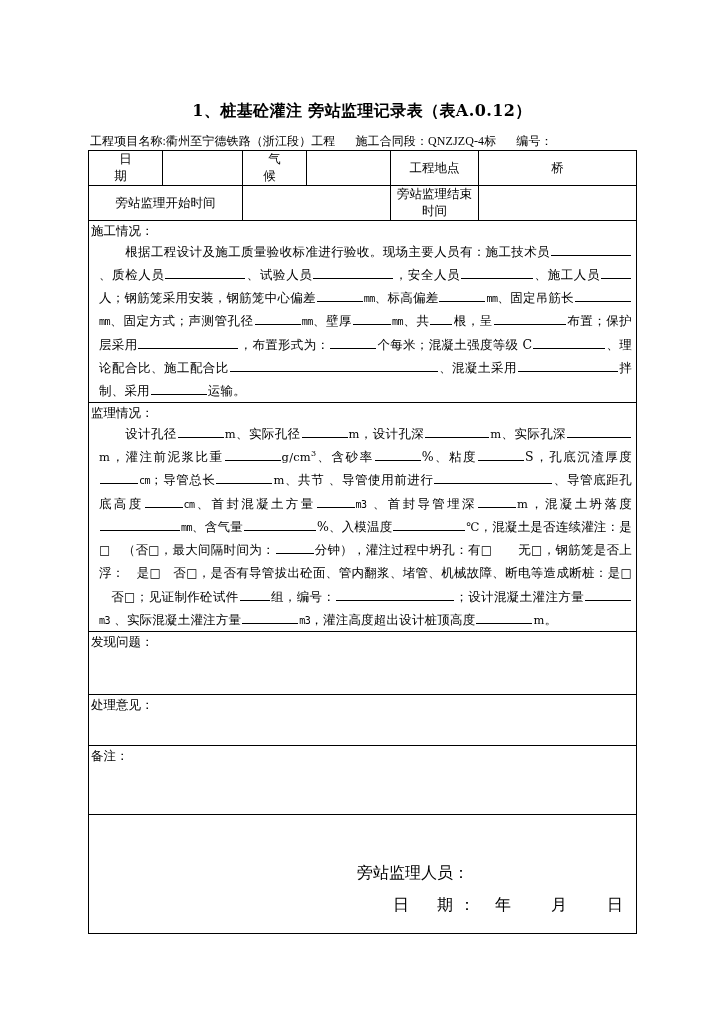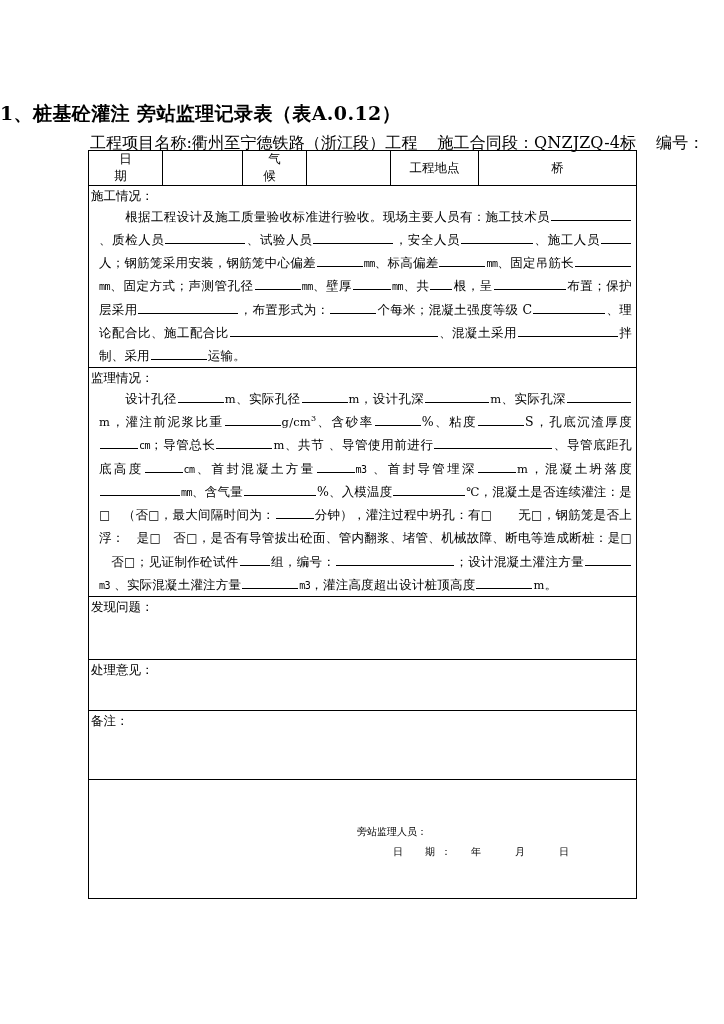--- a/index.html
+++ b/index.html
@@ -20,33 +20,34 @@
     position: absolute;
     left: 0; top: 0;
     width: 724px;
     height: 1024px;
     background: #fff;
   }
   .title {
     position: absolute;
     left: 0; top: 101px;
     width: 724px;
-    text-align: left;
-    font-size: 19px;
+    text-align: center;
+    font-size: 16px;
     font-weight: bold;
     letter-spacing: 0.4px;
     font-family: "DejaVu Serif", "Liberation Serif", serif;
   }
   .subtitle {
     position: absolute;
     left: 90px; top: 133px;
     width: 548px;
-    font-size: 16px;
+    font-size: 12px;
     white-space: nowrap;
     letter-spacing: 0.1px;
+    font-family: Liberation Serif, serif;
   }
   .subtitle .gap-m { display:inline-block; width: 20px; }
 
   table.form {
     position: absolute;
     left: 88px;
     top: 150px;
     width: 548px;
     border-collapse: collapse;
     table-layout: fixed;
@@ -118,21 +119,21 @@
   .wsp-l { display: inline-block; width: 26px; }
 
   .blank-sm { height: 62px; }
   .blank-md { height: 50px; }
   .blank-lg { height: 68px; }
   .sign-cell { height: 118px; position: relative; }
   .sign-inner {
     position: absolute;
     left: 268px;
     top: 42px;
-    font-size: 10px;
+    font-size: 16px;
     line-height: 2.0;
   }
   .sign-inner .l2 { padding-left: 36px; }
   .sp-date { letter-spacing: 6px; margin-top: 27px; }
   .ym { letter-spacing: 12px; padding-left: 14px; text-align: right; }
 </style>
 </head>
 <body>
 
 <div class="page">
@@ -161,20 +162,26 @@
       <td class="ctr"></td>
       <td class="ctr">
         <span class="sp2">气　候</span>
       </td>
       <td class="ctr"></td>
       <td class="ctr">工程地点</td>
       <td class="ctr">桥</td>
     </tr>
 
 
+    <tr class="hrow">
+      <td class="ctr" colspan="2">旁站监理开始时间</td>
+      <td class="ctr" colspan="2"></td>
+      <td class="ctr">旁站监理结束时间</td>
+      <td class="ctr"></td>
+    </tr>
 
     <tr>
       <td colspan="6" class="cellpad">
         <span class="seclabel">施工情况：</span>
         <span class="body-text"><span class="indent"></span><span>根据工程设计及施工质量验收标准进行验收。现场主要人员有：施工技术员</span><span class="ul u10"></span><span>、质</span><span>检人员</span><span class="ul u10"></span><span>、试验人员</span><span class="ul u10"></span><span>，安全人员</span><span class="ul u9"></span><span>、施工人员</span><span class="ul u4"></span><span>人；钢筋笼采用</span><span>安装，钢筋笼中心偏差</span><span class="ul u6"></span><span class="unit">mm</span><span>、标高偏差</span><span class="ul u6"></span><span class="unit">mm</span><span>、固定吊筋长</span><span class="ul u7"></span><span class="unit">mm</span><span>、固定方式</span><span>；声测管孔径</span><span class="ul u6"></span><span class="unit">mm</span><span>、壁厚</span><span class="ul u5"></span><span class="unit">mm</span><span>、共</span><span class="ul u3"></span><span>根，呈</span><span class="ul u9"></span><span>布置；保护层采用</span><span class="ul u12"></span><span>，布</span><span>置形式为：</span><span class="ul u6"></span><span>个每米；混凝土强度等级 C</span><span class="ul u9"></span><span>、理论配合比</span><span>、施工配合比</span><span class="ul u22"></span><span>、混凝土采用</span><span class="ul u12"></span><span>拌制、</span><span>采用</span><span class="ul u7"></span><span>运输。</span></span>
       </td>
     </tr>
 
     <tr>
       <td colspan="6" class="cellpad">

